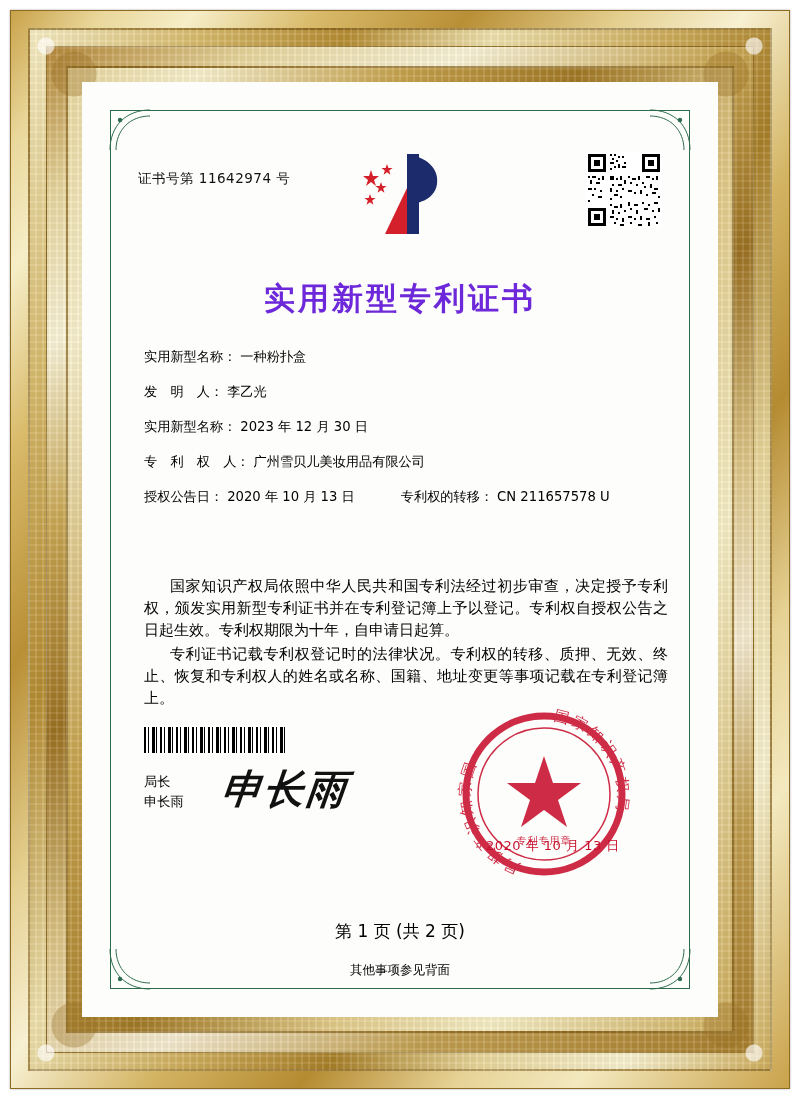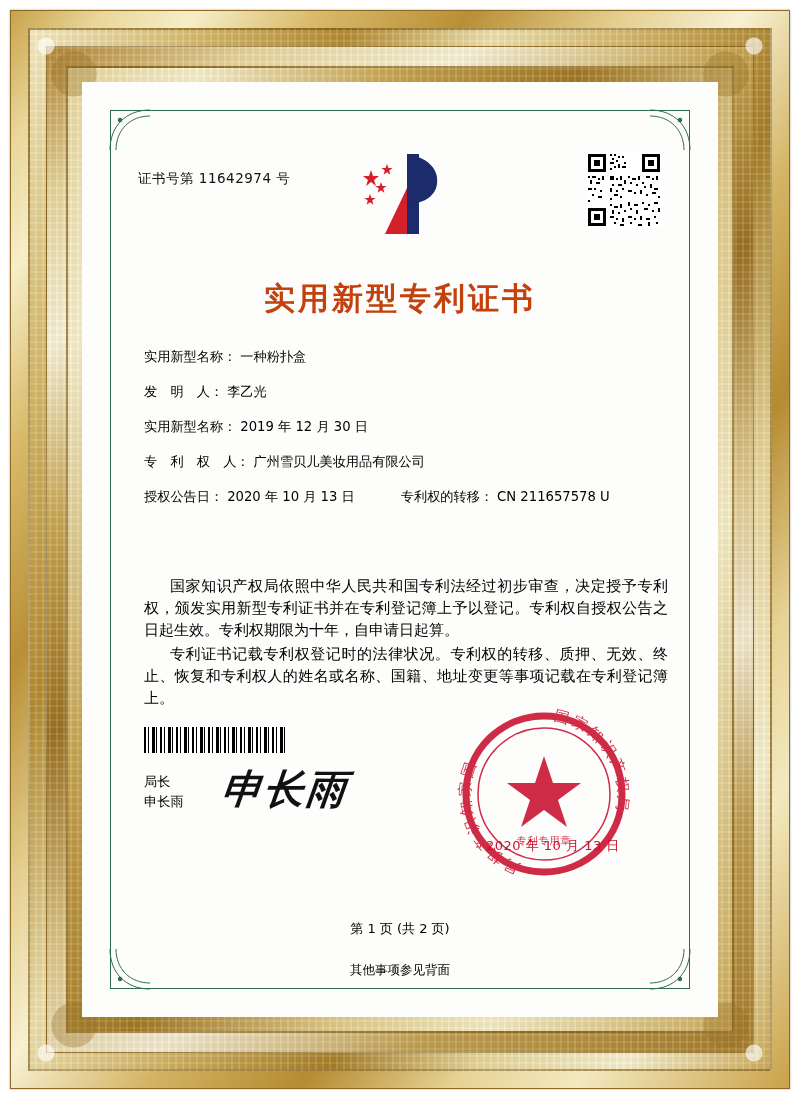--- a/index.html
+++ b/index.html
@@ -99,21 +99,21 @@
     width:110px;height:92px;
   }
   .qr{
     position:absolute;right:0;top:4px;width:76px;height:76px;
     background:#fff;
   }
 
   
   .title{
     position:absolute;left:0;right:0;top:196px;text-align:center;
-    font-size:31px;font-weight:bold;letter-spacing:3px;color:#c2410c;
+    font-size:31px;font-weight:bold;letter-spacing:3px;color:#6d28d9;
     font-family:"DejaVu Sans","Liberation Sans",sans-serif;
   }
 
   
   .fields{
     position:absolute;left:62px;right:50px;top:266px;
     font-family:"DejaVu Sans","Liberation Sans",sans-serif;
   }
   .field-row{
     display:flex;align-items:baseline;margin-bottom:17px;font-size:13.2px;color:#000;
@@ -160,21 +160,21 @@
   .seal-date{
     position:absolute;left:404px;top:755px;
     color:#c8102e;font-size:13px;
     font-family:"DejaVu Sans","Liberation Sans",sans-serif;
     letter-spacing:.5px;
   }
 
   
   .page-no{
     position:absolute;left:0;right:0;top:838px;text-align:center;
-    font-size:13px;color:#000;
+    font-size:17px;color:#000;
     font-family:"DejaVu Sans","Liberation Sans",sans-serif;
   }
   .footer-note{
     position:absolute;left:0;right:0;top:880px;text-align:center;
     font-size:12.5px;color:#000;
     font-family:"DejaVu Sans","Liberation Sans",sans-serif;
   }
 </style>
 </head>
 <body>
@@ -349,21 +349,21 @@
       <div class="field-row">
         <span class="f-label">实用新型名称：</span>
         <span class="f-value">一种粉扑盒</span>
       </div>
       <div class="field-row">
         <span class="f-label">发　明　人：</span>
         <span class="f-value">李乙光</span>
       </div>
       <div class="field-row">
         <span class="f-label">实用新型名称：</span>
-        <span class="f-value">2019 年 12 月 30 日</span>
+        <span class="f-value">2023 年 12 月 30 日</span>
       </div>
       <div class="field-row">
         <span class="f-label">专　利　权　人：</span>
         <span class="f-value">广州雪贝儿美妆用品有限公司</span>
       </div>
       <div class="field-row double">
         <span class="f-label">授权公告日：</span>
         <span class="f-value">2020 年 10 月 13 日</span>
         <span class="f-second-label">专利权的转移：</span>
         <span class="f-value">CN 211657578 U</span>

